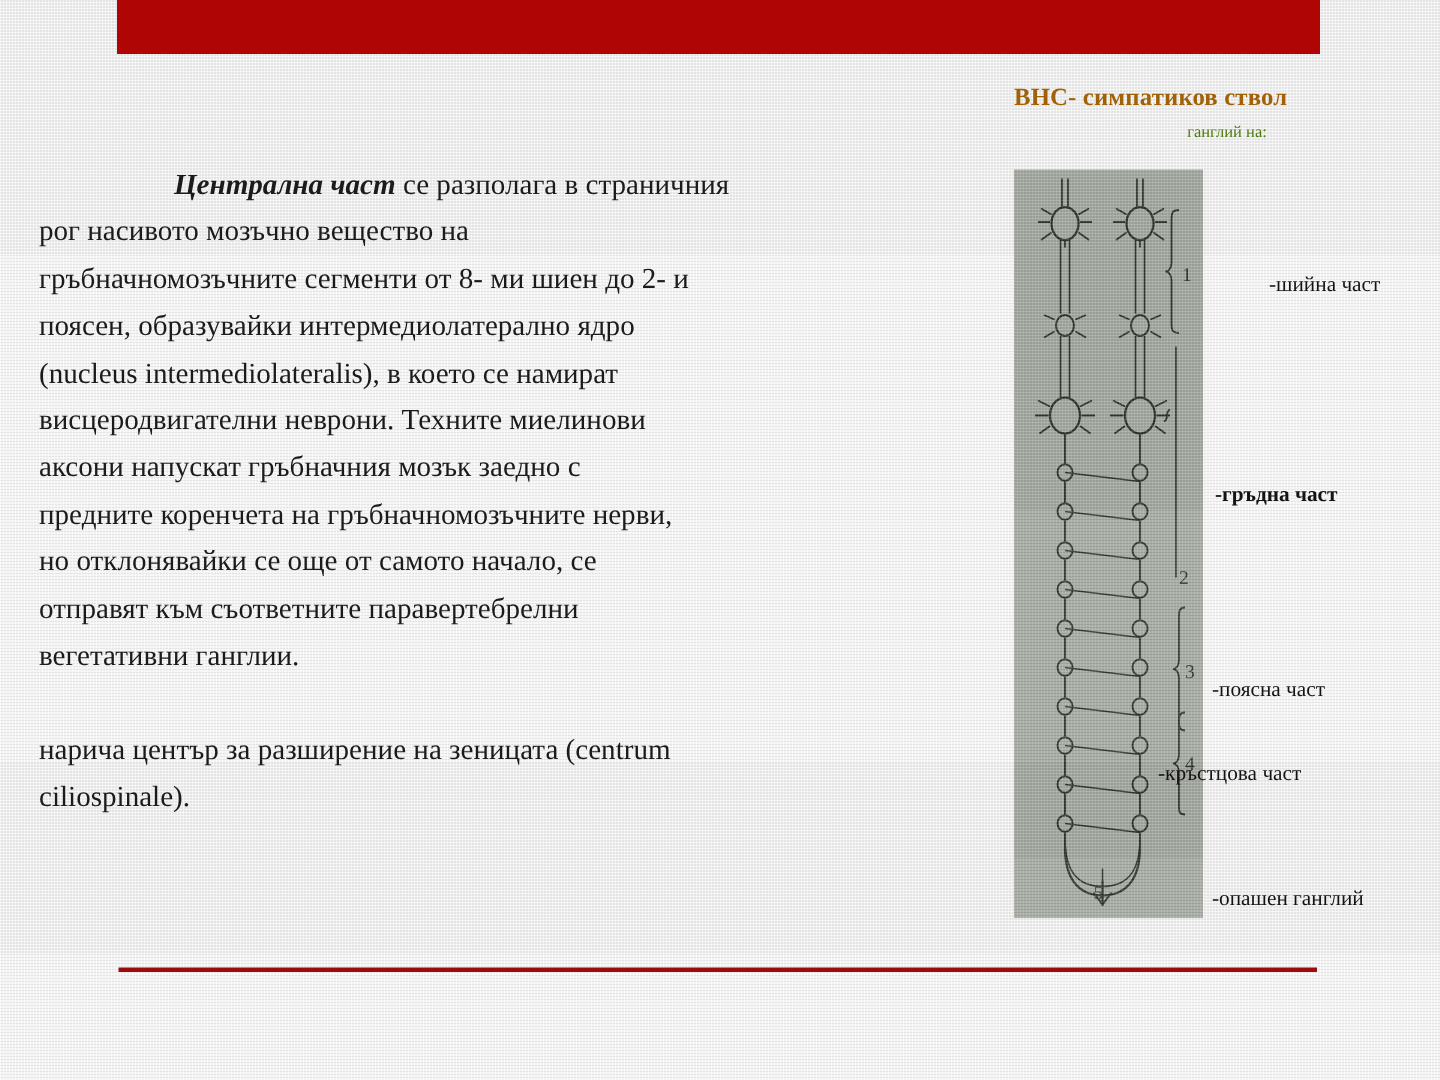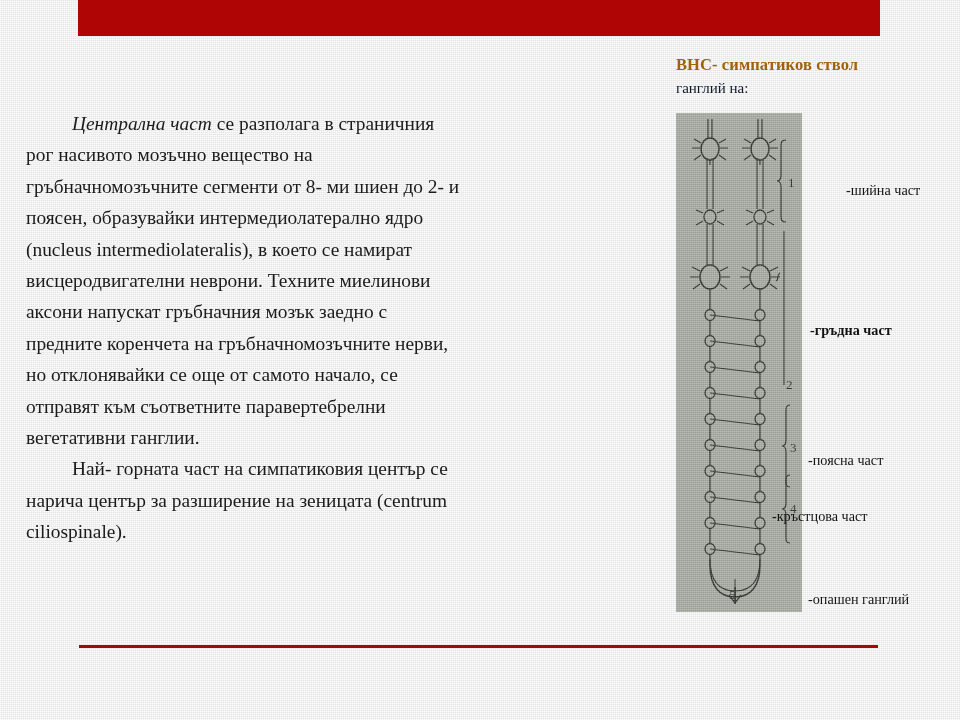--- a/index.html
+++ b/index.html
@@ -49,43 +49,44 @@
     top: 108px;
     width: 625px;
     font-size: 19.4px;
     line-height: 31.4px;
     color: #1b1b1b;
     text-align: left;
   }
   .para { margin: 0; }
   .para + .para { margin-top: 0px; }
   .indent { display: inline-block; width: 46px; }
-  .b-i { font-weight: normal; font-style: italic; }
+  .b-i { font-weight: bold; font-style: italic; margin-left: 44px; }
   .it { }
 
   
   .right-col {
     position: absolute;
     left: 676px;
     top: 55px;
     width: 284px;
   }
   .head-line1 {
     font-size: 16.5px;
     font-weight: bold;
     color: #a16207;
     letter-spacing: 0.1px;
     line-height: 20px;
     white-space: nowrap;
   }
   .head-line2 {
-    font-size: 15px;
-    color: #0f172a;
+    font-size: 11px;
+    color: #4d7c0f;
     line-height: 22px;
     margin-top: 2px;
+    text-align: center;
   }
 
   
   .diagram-wrap {
     position: absolute;
     left: 676px;
     top: 113px;
     width: 126px;
     height: 499px;
     background: #a8ada4;
@@ -119,21 +120,21 @@
 <body>
 
 <div class="slide">
 
   <div class="top-bar"></div>
 
   <div class="body-text">
 
     <p class="para"><span class="indent"></span><span class="b-i">Централна част</span><span> се разполага в страничния</span><br><span>рог насивото мозъчно вещество на</span><br><span>гръбначномозъчните сегменти от 8- ми шиен до 2- и</span><br><span>поясен,  образувайки </span><span class="it">интермедиолатерално ядро</span><br><span class="it">(nucleus intermediolateralis),</span><span> в което се намират</span><br><span>висцеродвигателни неврони. Техните миелинови</span><br><span>аксони напускат гръбначния мозък заедно с</span><br><span>предните коренчета на гръбначномозъчните нерви,</span><br><span>но отклонявайки се още от самото начало, се</span><br><span>отправят към съответните паравертебрелни</span><br><span>вегетативни ганглии.</span></p>
 
-    <p class="para"><span class="indent"></span><span>Най- горната част на симпатиковия център се</span><br><span>нарича </span><span class="it">център за разширение на зеницата (centrum</span><br><span class="it">ciliospinale).</span></p>
+    <p class="para"><span class="indent"></span><br><span>нарича </span><span class="it">център за разширение на зеницата (centrum</span><br><span class="it">ciliospinale).</span></p>
 
   </div>
 
   <div class="right-col">
     <div class="head-line1">ВНС- симпатиков ствол</div>
     <div class="head-line2">ганглий на:</div>
   </div>
 
   <div class="diagram-wrap">
     <svg width="126" height="499" viewBox="0 0 126 499" xmlns="http://www.w3.org/2000/svg">

